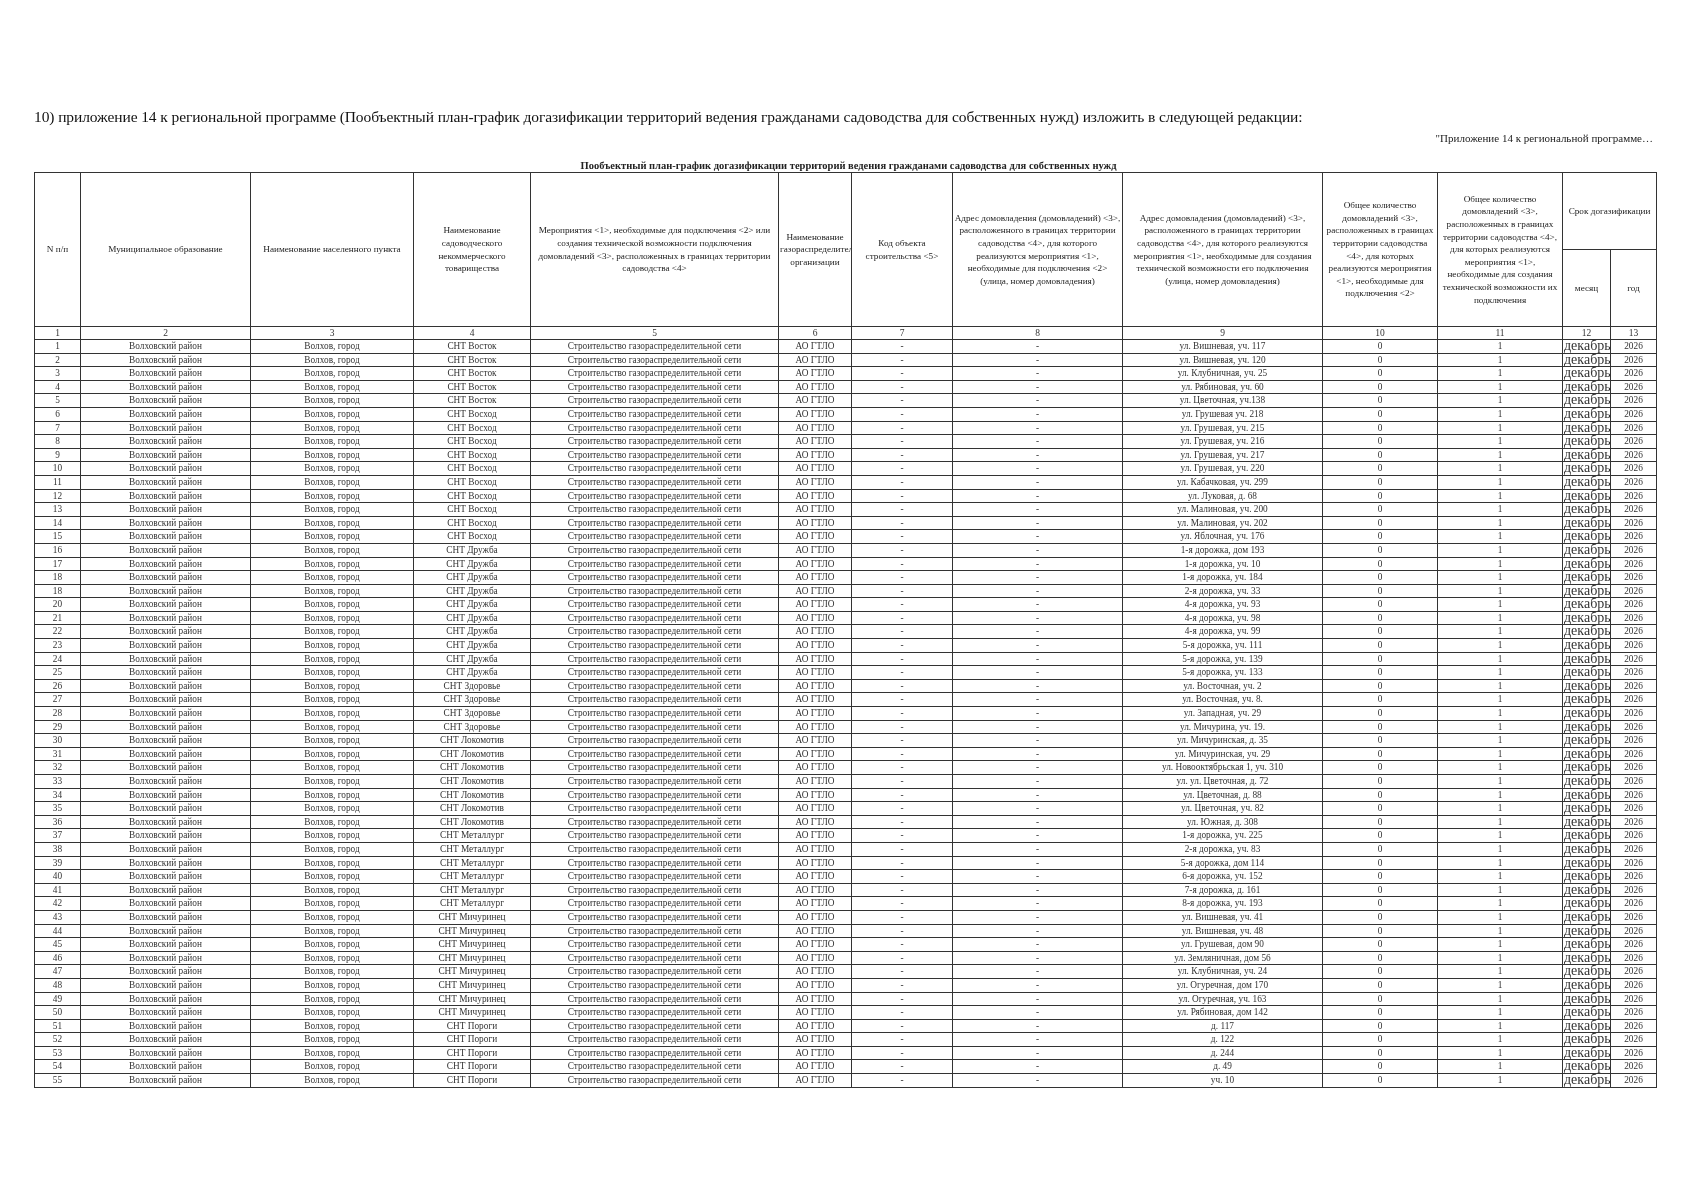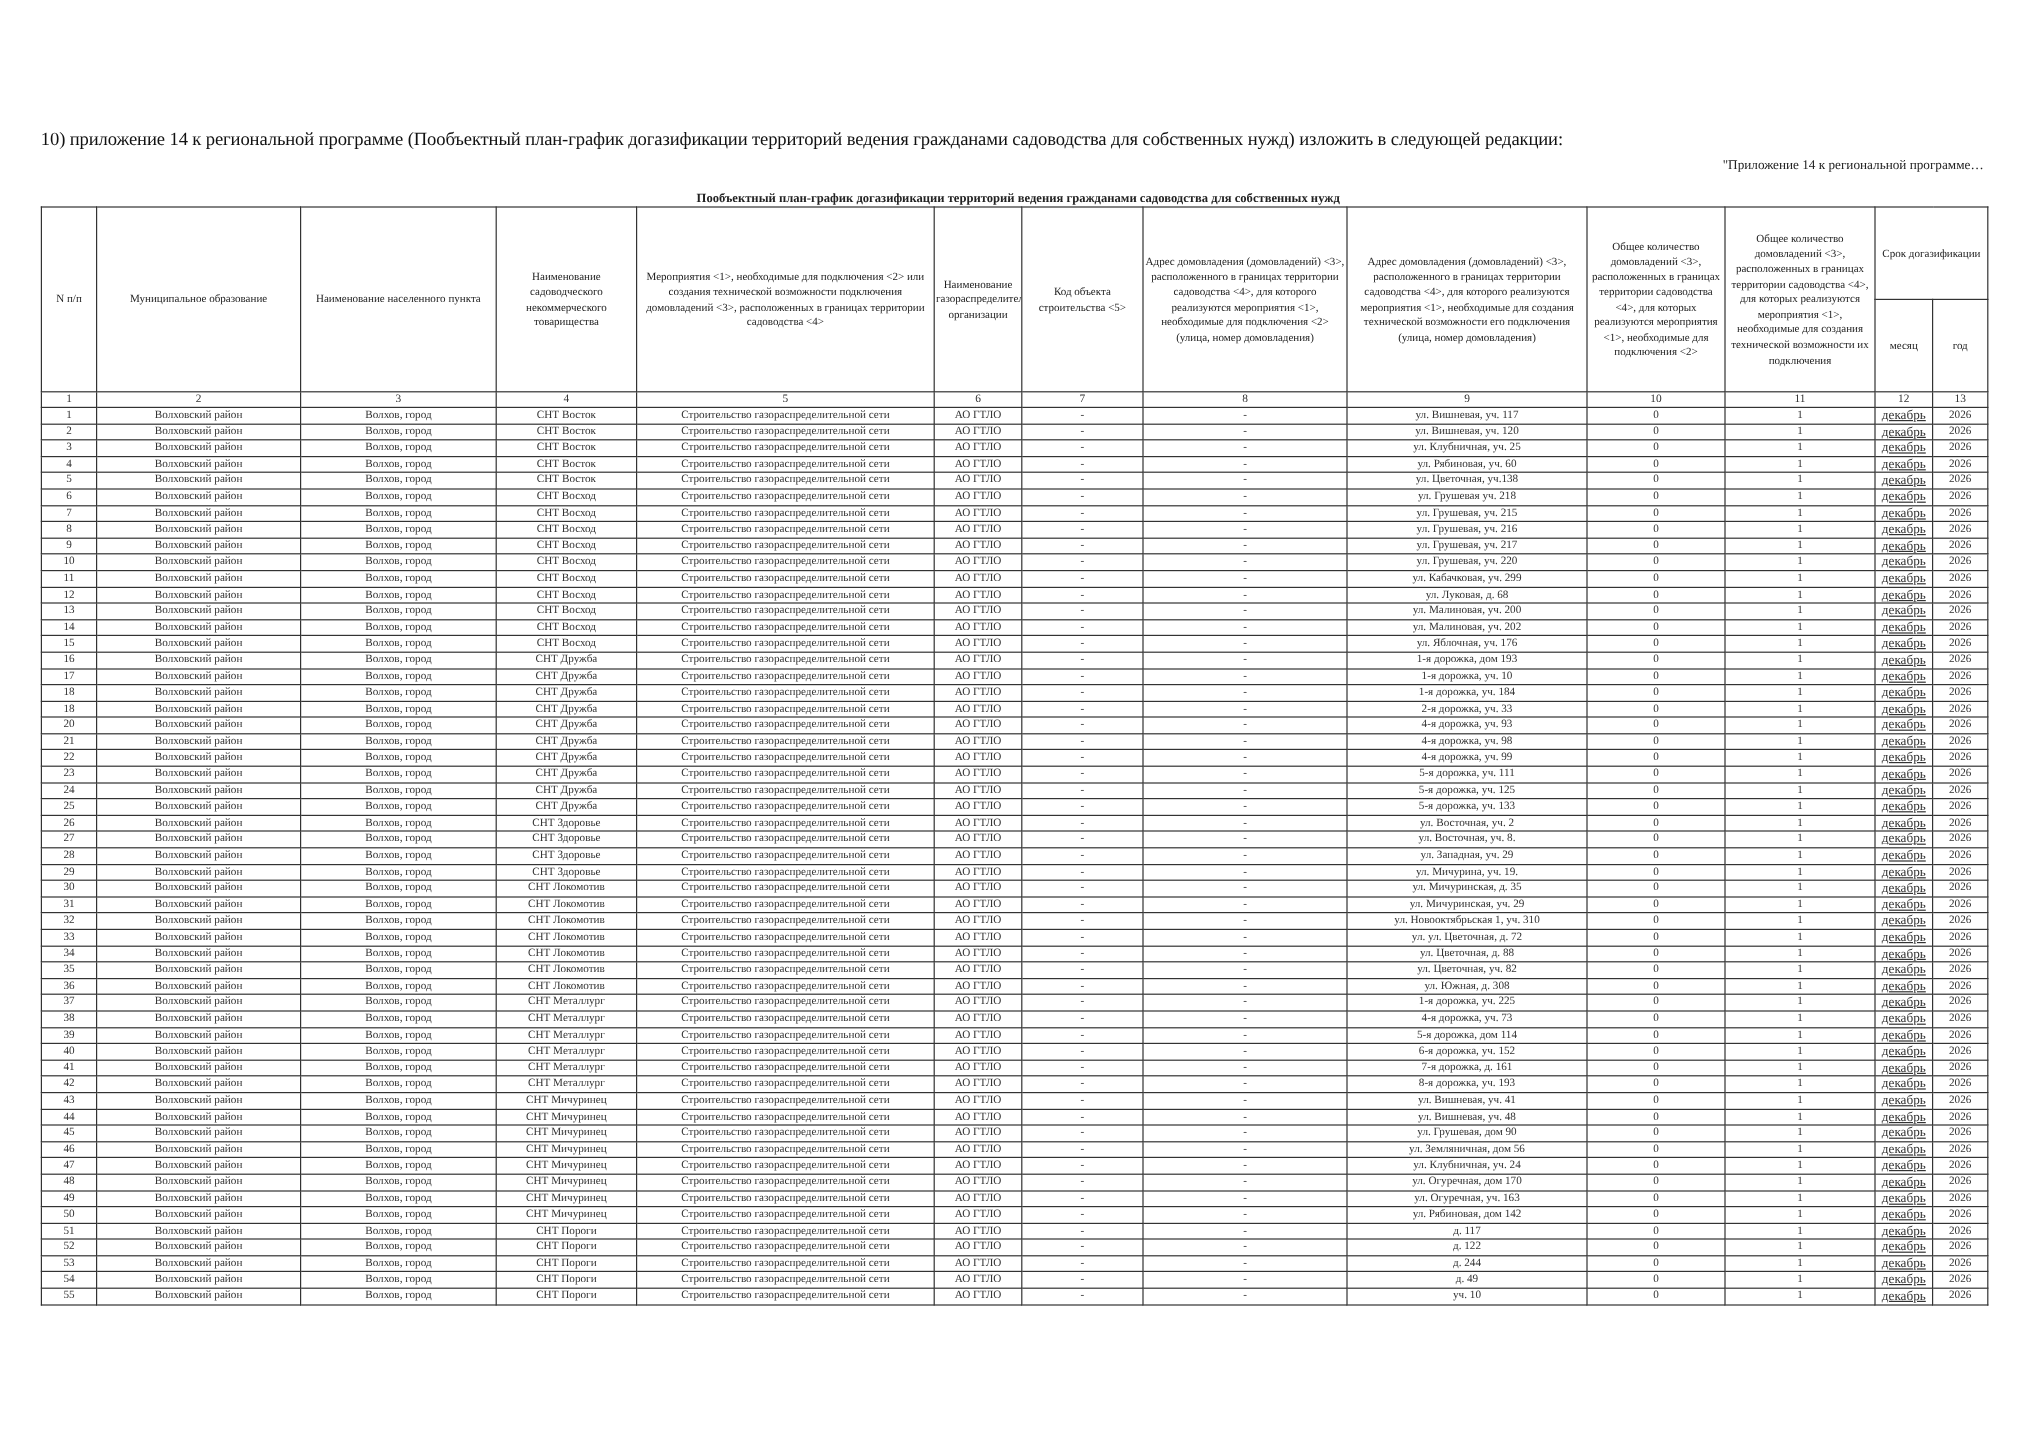--- a/index.html
+++ b/index.html
@@ -31,21 +31,21 @@
   table.plan th {
     font-size:9.2px; font-weight:normal; line-height:12.6px; white-space:normal;
     vertical-align:middle; color:#222;
   }
   table.plan tr.hdr-top th { height:76px; }
   table.plan tr.hdr-bot th { height:76px; }
   table.plan tr.colnums td { font-size:9.5px; height:12px; line-height:12px; color:#333; }
   table.plan tbody td {
     font-size:9.3px; height:12.6px; line-height:12.6px; color:#333;
   }
-  table.plan tbody td.month { font-size:11px;text-decoration:underline; }
+  table.plan tbody td.month { font-size:14px; }
 </style>
 </head>
 <body>
 
 <div class="intro">10) приложение 14 к региональной программе (Пообъектный план-график догазификации территорий ведения гражданами садоводства для собственных нужд) изложить в следующей редакции:</div>
 <div class="annex-ref">"Приложение 14 к региональной программе…</div>
 <div class="table-title">Пообъектный план-график догазификации территорий ведения гражданами садоводства для собственных нужд</div>
 
 <table class="plan">
   <colgroup>
@@ -446,21 +446,21 @@
       </tr>
       <tr>
         <td>24</td>
         <td>Волховский район</td>
         <td>Волхов, город</td>
         <td>СНТ Дружба</td>
         <td>Строительство газораспределительной сети</td>
         <td>АО ГТЛО</td>
         <td>-</td>
         <td>-</td>
-        <td>5-я дорожка, уч. 125</td>
+        <td>5-я дорожка, уч. 139</td>
         <td>0</td>
         <td>1</td>
         <td class="month">декабрь</td>
         <td>2026</td>
       </tr>
       <tr>
         <td>25</td>
         <td>Волховский район</td>
         <td>Волхов, город</td>
         <td>СНТ Дружба</td>
@@ -656,21 +656,21 @@
       </tr>
       <tr>
         <td>38</td>
         <td>Волховский район</td>
         <td>Волхов, город</td>
         <td>СНТ Металлург</td>
         <td>Строительство газораспределительной сети</td>
         <td>АО ГТЛО</td>
         <td>-</td>
         <td>-</td>
-        <td>4-я дорожка, уч. 73</td>
+        <td>2-я дорожка, уч. 83</td>
         <td>0</td>
         <td>1</td>
         <td class="month">декабрь</td>
         <td>2026</td>
       </tr>
       <tr>
         <td>39</td>
         <td>Волховский район</td>
         <td>Волхов, город</td>
         <td>СНТ Металлург</td>

